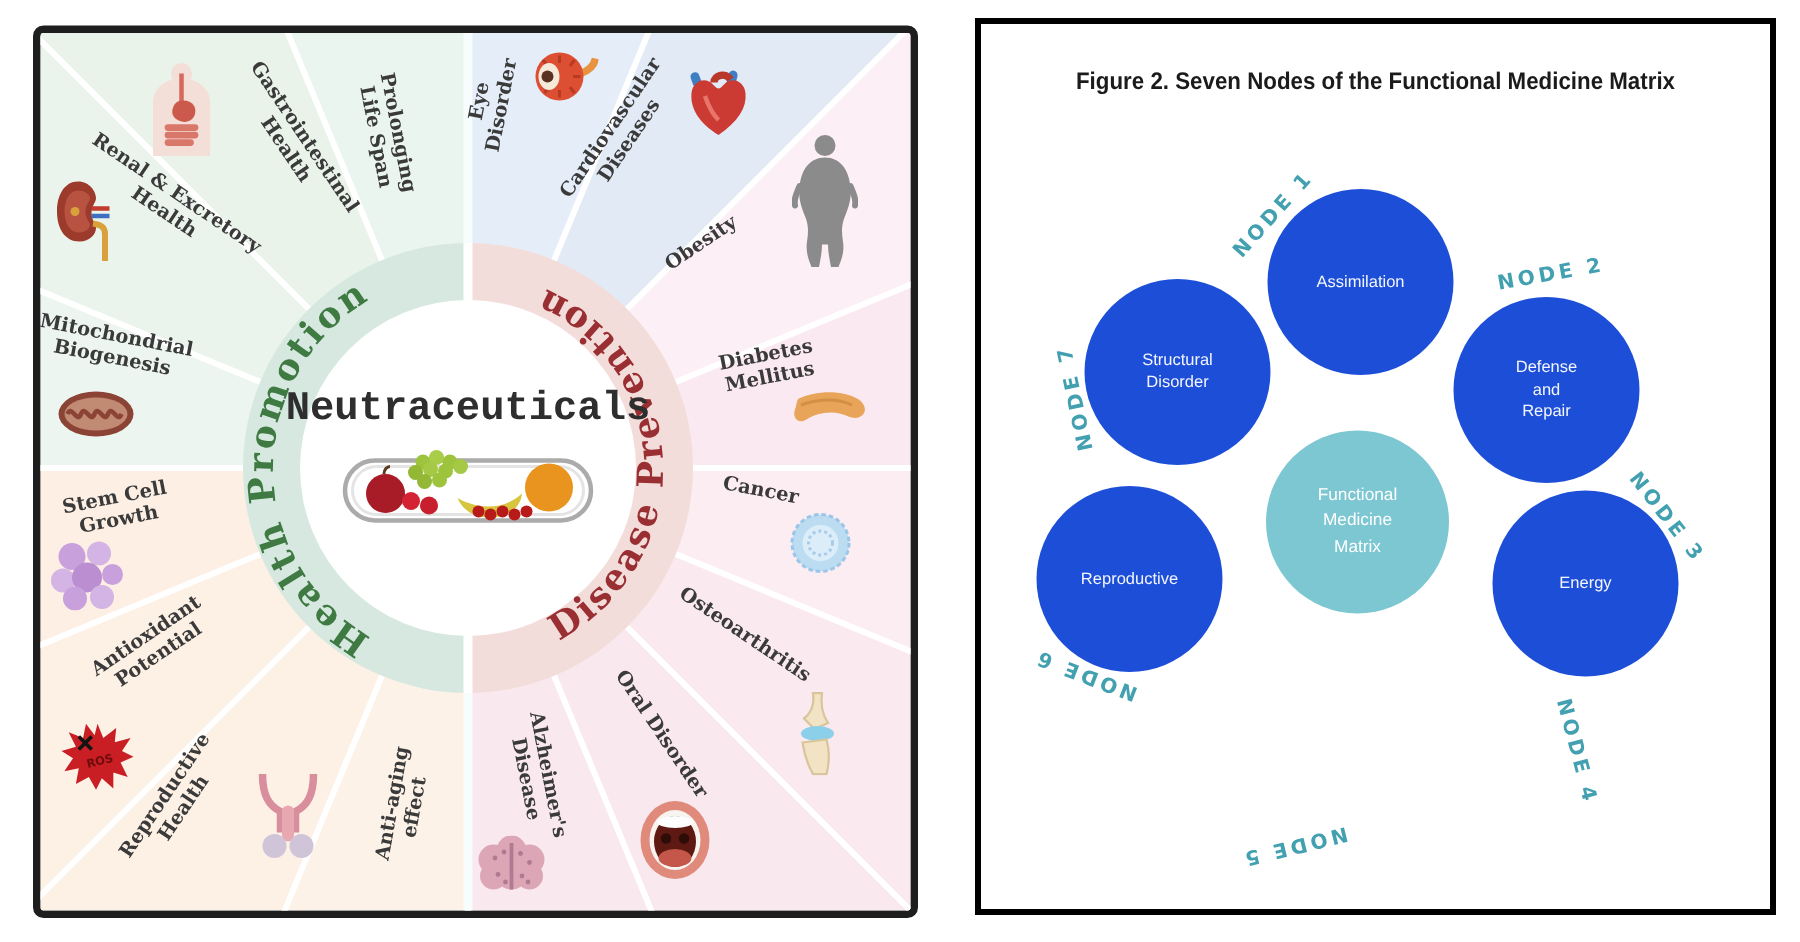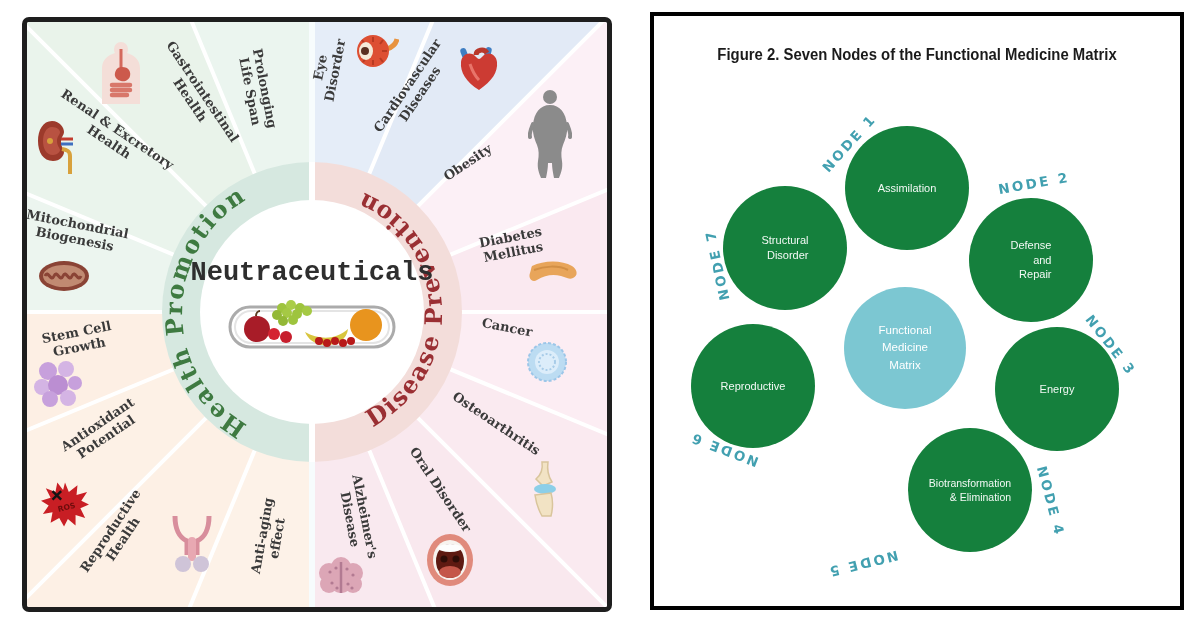--- a/index.html
+++ b/index.html
@@ -47,22 +47,22 @@
           font-family:"DejaVu Serif",serif;font-weight:bold;font-size:13px;line-height:1.12;
           color:#3a3a3a;text-align:center;white-space:pre-line;}
   .icon{position:absolute;}
 
   
   .rpanel{position:absolute;left:650px;top:12px;width:526px;height:590px;
           border:4px solid #000000;background:#fff;overflow:hidden;}
   .rtitle{position:absolute;left:0;top:30px;width:100%;text-align:center;
           font-family:"Liberation Sans",sans-serif;font-weight:bold;font-size:16px;color:#1b1b1b;
           transform:scaleX(.93);}
-  .node{position:absolute;width:124px;height:124px;border-radius:50%;background:#15803d;
-        display:flex;align-items:center;justify-content:center;text-align:right;
+  .node{position:absolute;width:124px;height:124px;border-radius:50%;background:#1d4ed8;
+        display:flex;align-items:center;justify-content:center;text-align:center;
         color:rgba(255,255,255,.95);font-size:11px;line-height:1.35;white-space:pre-line;
         font-family:"Liberation Sans",sans-serif;}
   .node.small{font-size:10.5px;}
   .hub{position:absolute;left:190px;top:271px;width:122px;height:122px;border-radius:50%;
        background:#7cc7d2;display:flex;align-items:center;justify-content:center;text-align:center;
        color:#fff;font-size:11.5px;line-height:1.5;white-space:pre-line;
        font-family:"Liberation Sans",sans-serif;}
   .ntag{position:absolute;transform:translate(-50%,-50%) rotate(var(--r,0deg));
         font-family:"DejaVu Sans",sans-serif;font-weight:bold;font-size:13.5px;
         letter-spacing:2.5px;color:#42a0b0;white-space:nowrap;}
@@ -281,24 +281,20 @@
       <span>Assimilation</span>
     </div>
     <div class="node" style="left:341px;top:311px">
       <span>Energy</span>
     </div>
     <div class="node" style="left:315px;top:182px">
       <span>Defense
 and
 Repair</span>
     </div>
-    <div class="node small" style="left:254px;top:412px">
-      <span>Biotransformation
-&amp; Elimination</span>
-    </div>
     <div class="node" style="left:37px;top:308px">
       <span>Reproductive</span>
     </div>
     <div class="node" style="left:69px;top:170px">
       <span>Structural
 Disorder</span>
     </div>
 
     <div class="hub">
       <span>Functional

